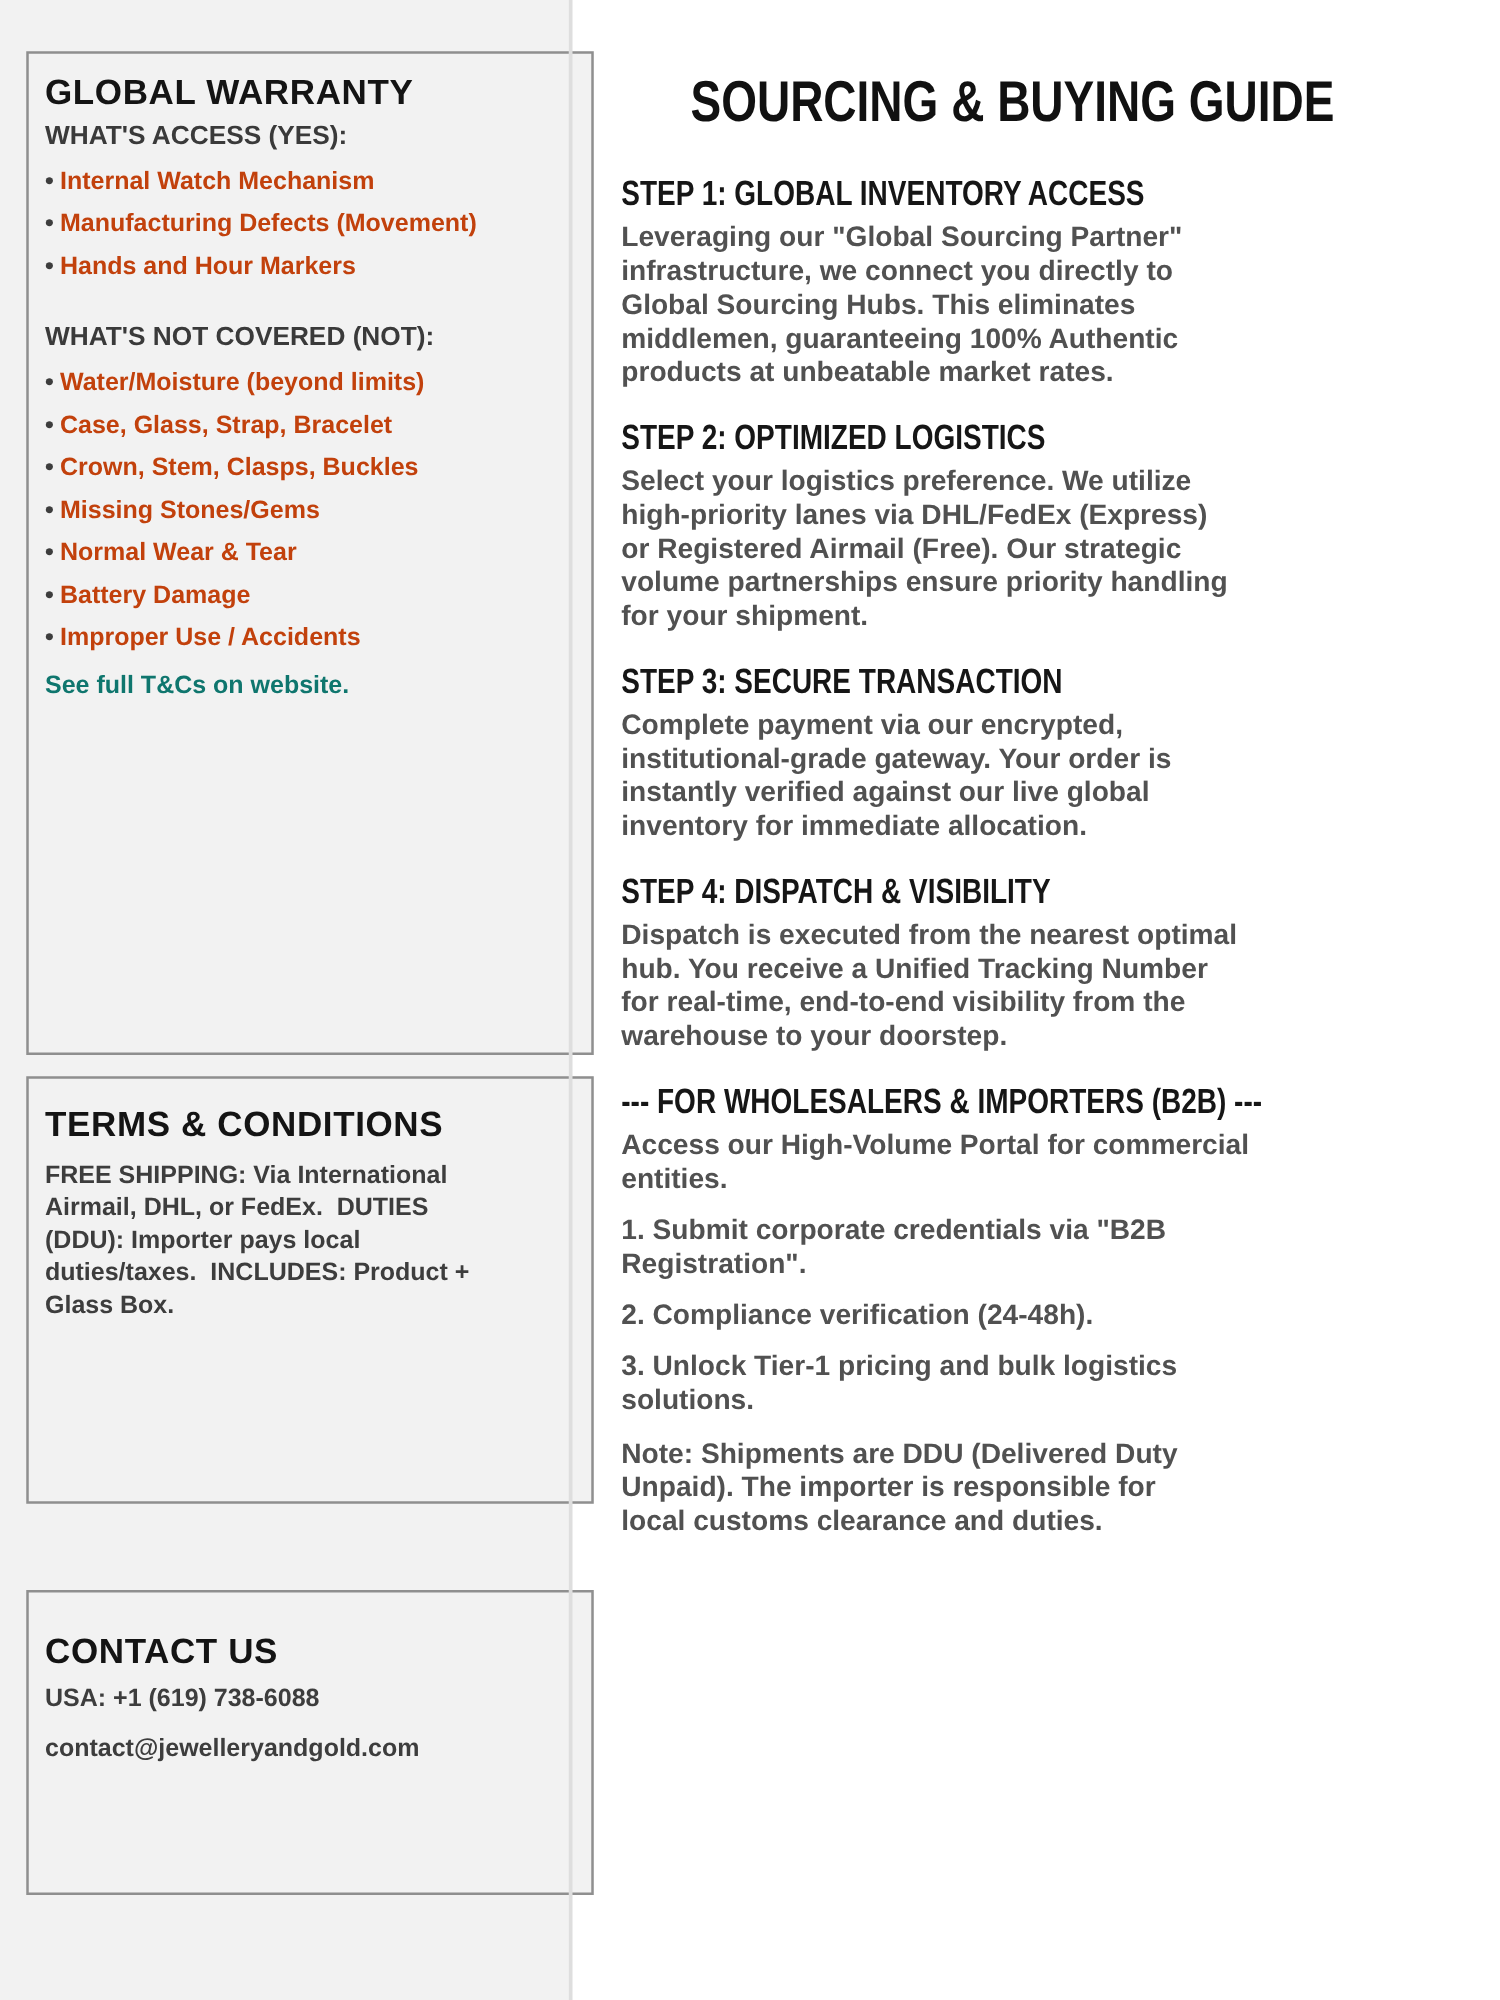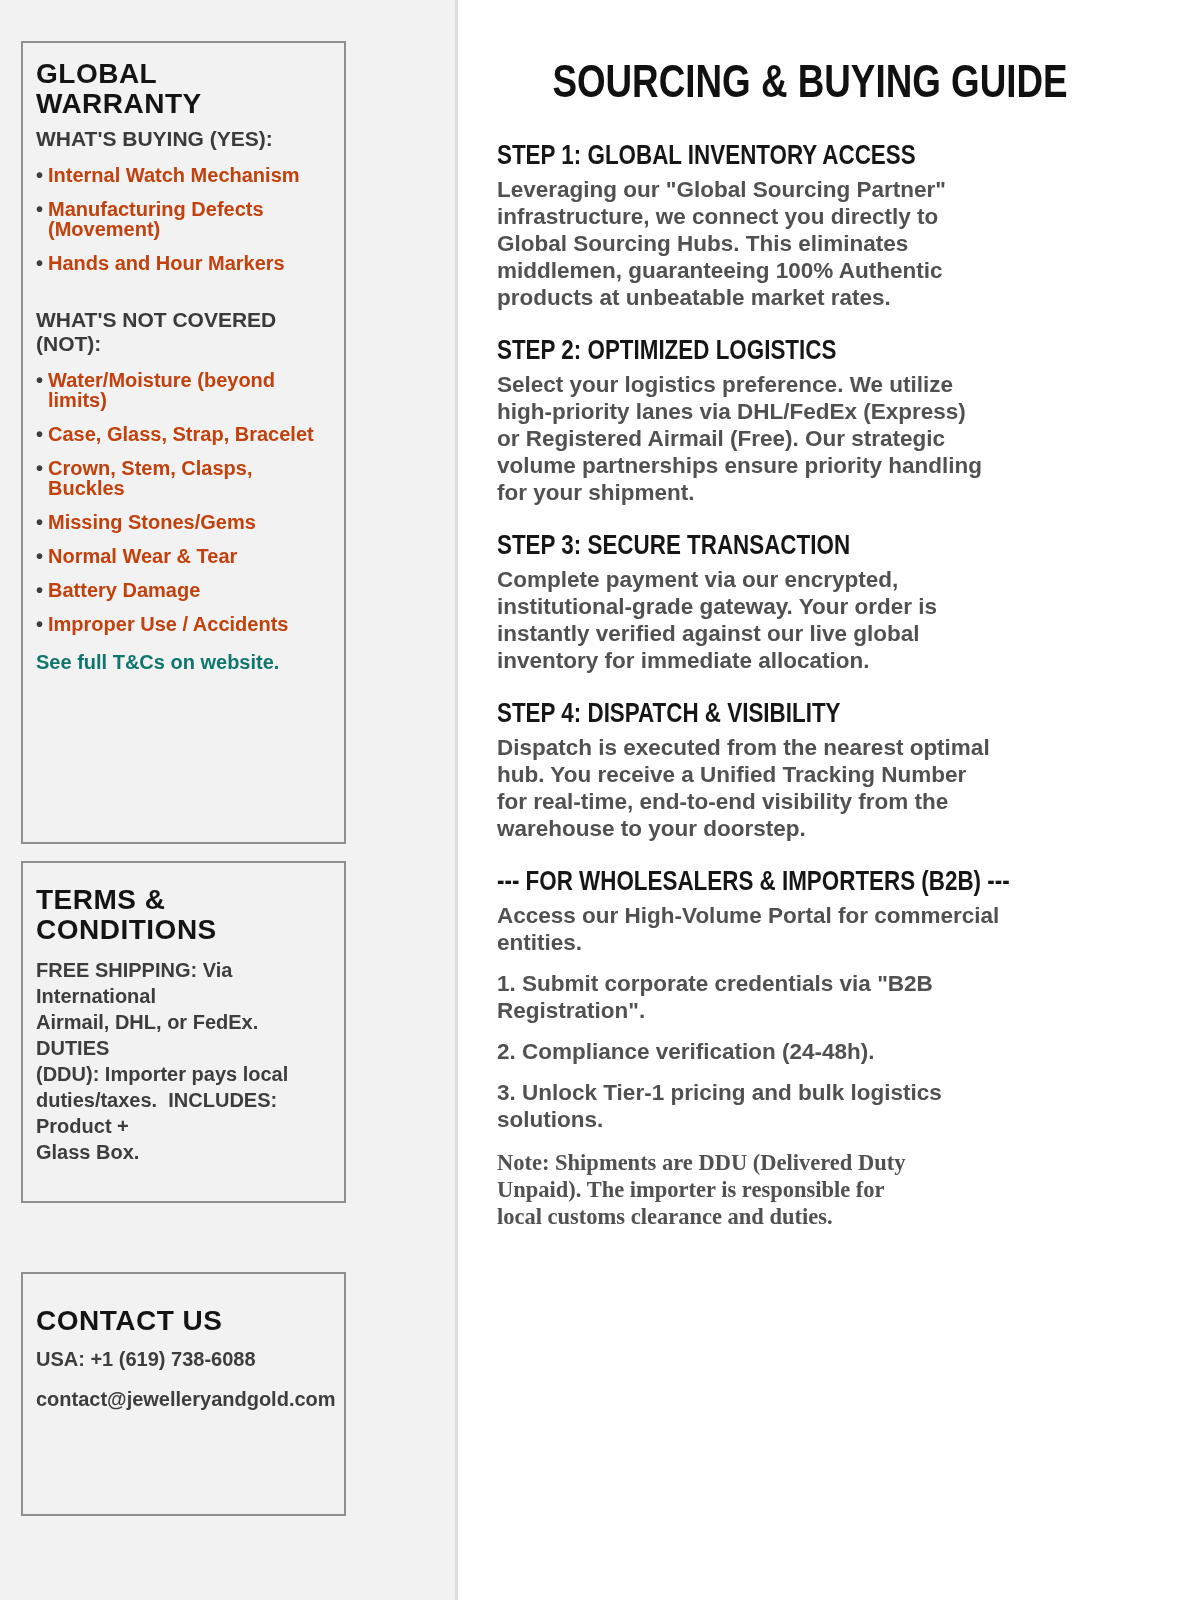--- a/index.html
+++ b/index.html
@@ -14,21 +14,21 @@
   
   .sidebar {
     position: absolute; left: 0; top: 0; width: 455px; height: 1600px;
     background: #f2f2f2;
   }
   .divider {
     position: absolute; left: 455px; top: 0; width: 3px; height: 1600px;
     background: #dedede;
   }
   .box {
-    position: absolute; left: 21px; width: 325px;
+    position: absolute; left: 21px; width: 454px;
     border: 2px solid #8f8f8f;
     padding: 16px 14px 0 13px;
     background: #f2f2f2;
   }
   .box-warranty { top: 41px;  height: 803px; }
   .box-terms    { top: 861px; height: 342px; padding-top: 22px; }
   .box-contact  { top: 1272px; height: 244px; padding-top: 32px; }
 
   .box h2 {
     font-size: 28px; line-height: 30px; font-weight: 700;
@@ -88,38 +88,38 @@
   .step-body {
     font-size: 22.5px; line-height: 27px; font-weight: 700;
     color: #515151; margin: 0 0 24px;
     white-space: pre-wrap;
   }
   .b2b-p {
     font-size: 22.5px; line-height: 27px; font-weight: 700;
     color: #515151; margin: 0 0 14px;
     white-space: pre-wrap;
   }
-  .b2b-note { margin-top: 16px; font-family: Liberation Serif, serif; }
+  .b2b-note { margin-top: 16px; }
 
   .sku {
     position: absolute; top: 1620px; right: 50px;
     font-size: 22px; line-height: 24px; font-weight: 700;
     color: #dcdcdc; letter-spacing: 0.5px;
   }
 </style>
 </head>
 <body>
 
 <div class="page">
 
   <aside class="sidebar">
 
     <section class="box box-warranty">
       <h2>GLOBAL WARRANTY</h2>
-      <div class="side-subhead">WHAT'S BUYING (YES):</div>
+      <div class="side-subhead">WHAT'S ACCESS (YES):</div>
       <div class="bullet-item">Internal Watch Mechanism</div>
       <div class="bullet-item">Manufacturing Defects (Movement)</div>
       <div class="bullet-item">Hands and Hour Markers</div>
       <div class="side-subhead gap-top">WHAT'S NOT COVERED (NOT):</div>
       <div class="bullet-item">Water/Moisture (beyond limits)</div>
       <div class="bullet-item">Case, Glass, Strap, Bracelet</div>
       <div class="bullet-item">Crown, Stem, Clasps, Buckles</div>
       <div class="bullet-item">Missing Stones/Gems</div>
       <div class="bullet-item">Normal Wear &amp; Tear</div>
       <div class="bullet-item">Battery Damage</div>

